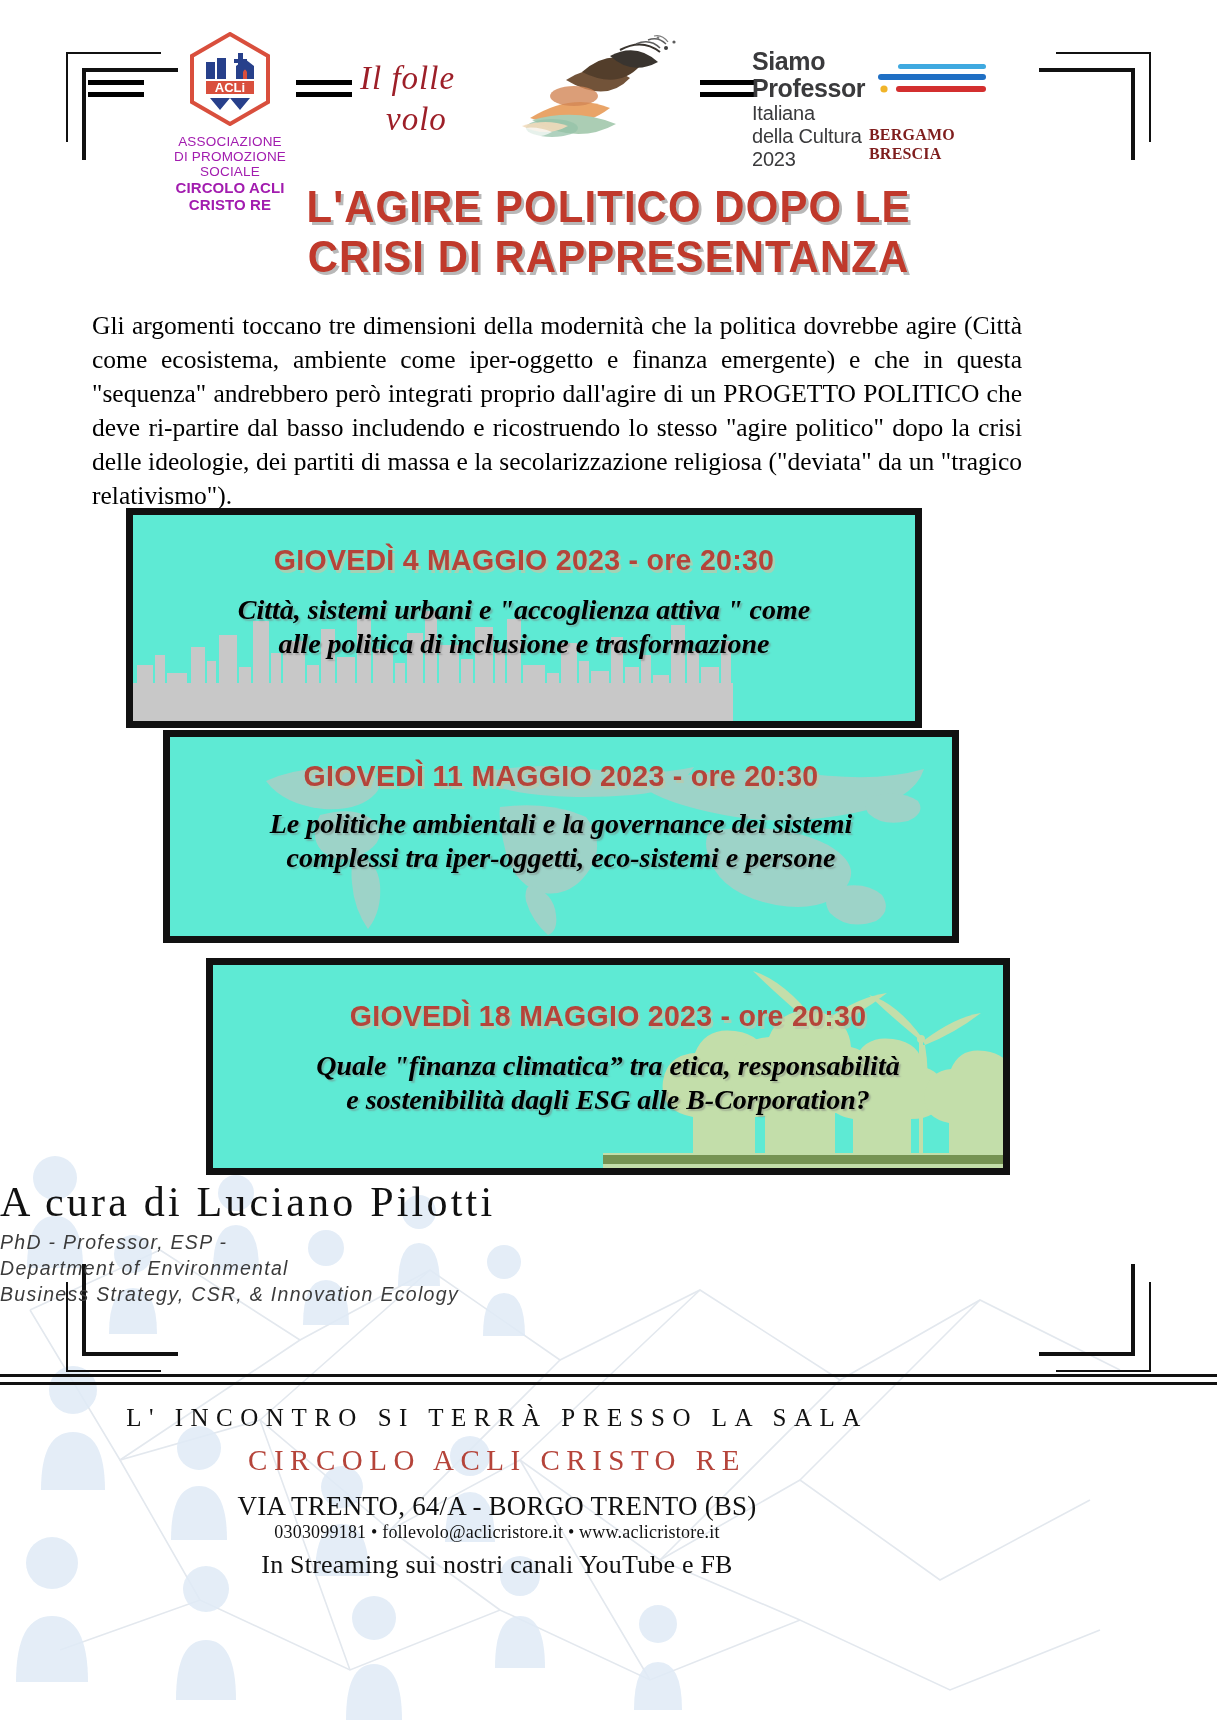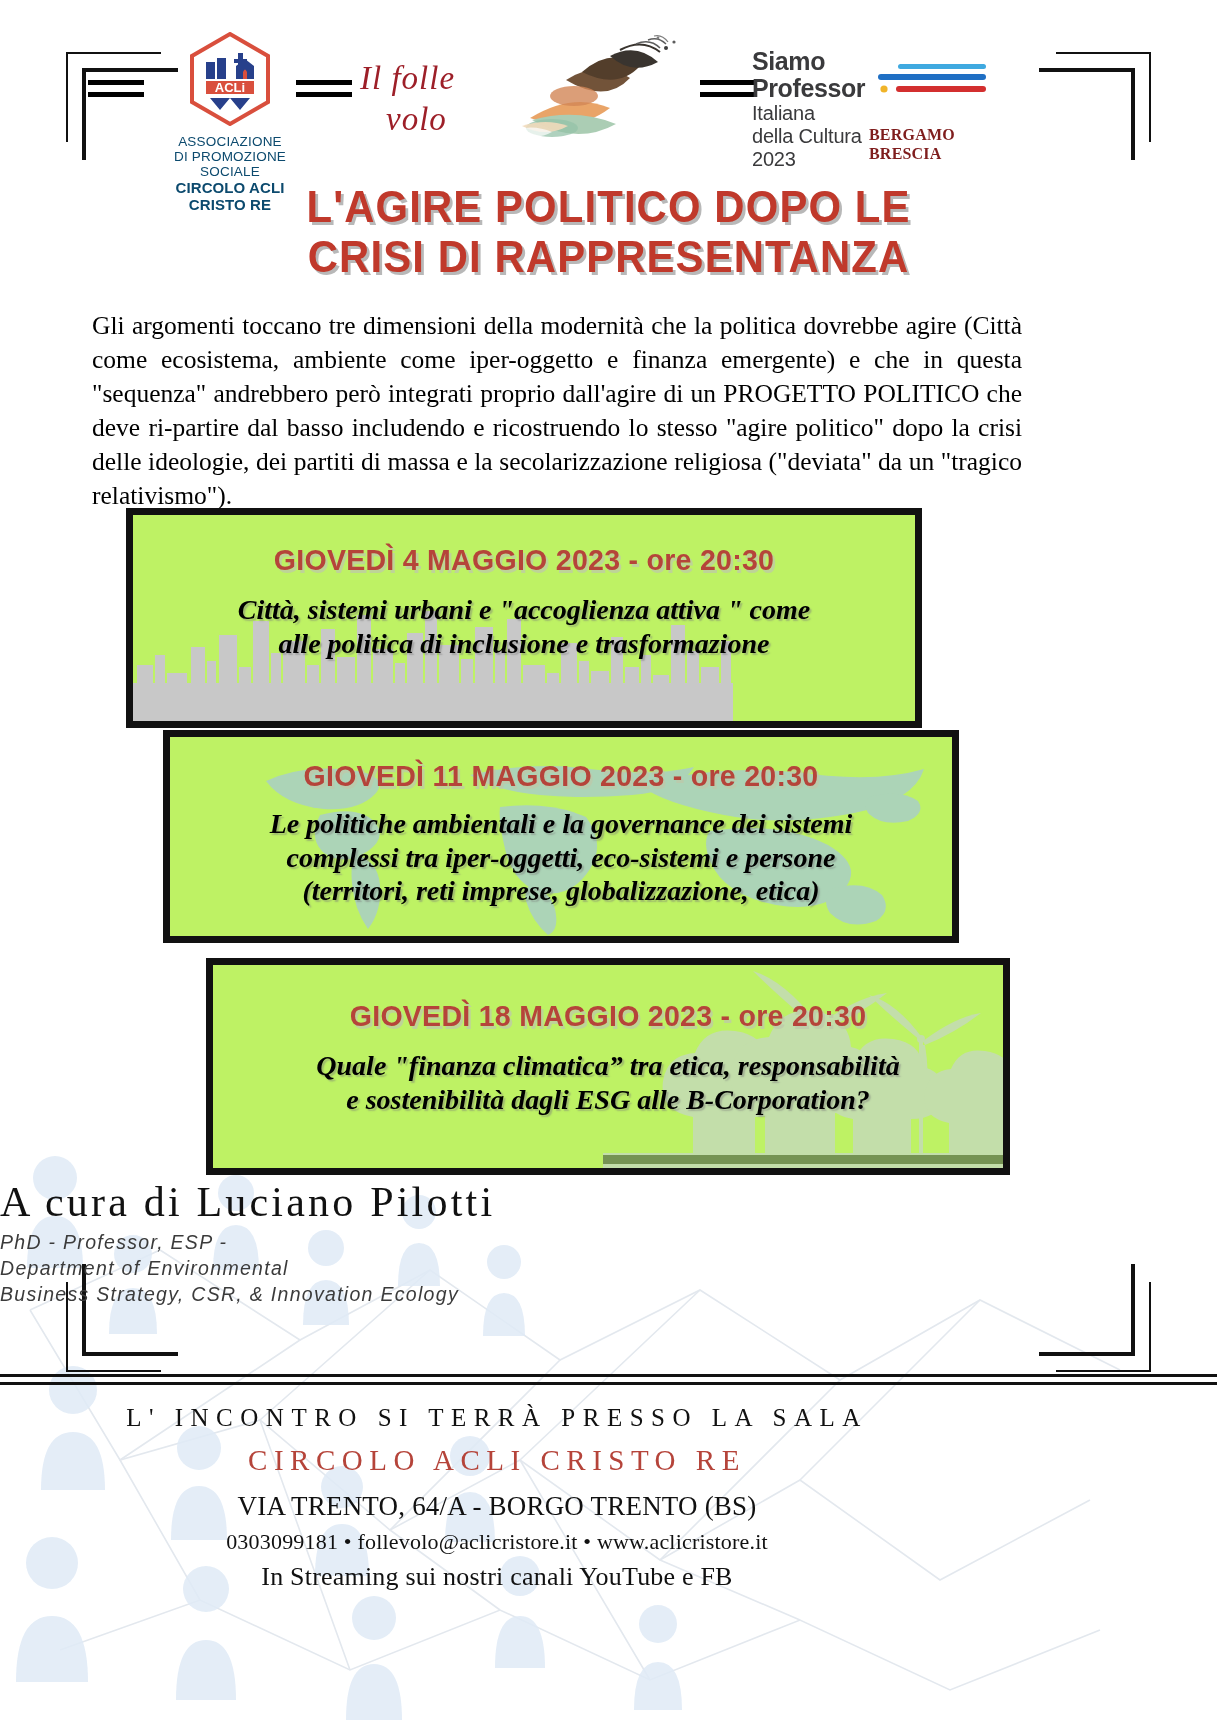--- a/index.html
+++ b/index.html
@@ -14,21 +14,21 @@
   
   .bg-network{position:absolute;left:0;top:1130px;width:1217px;height:592px;z-index:0;pointer-events:none;}
 
   
   .frame{position:absolute;left:66px;top:52px;width:1085px;height:1320px;z-index:2;pointer-events:none;}
 
   
   .header{position:absolute;left:0;top:18px;width:1217px;height:155px;z-index:3;}
   .acli-logo{position:absolute;left:150px;top:14px;width:160px;text-align:center;}
   .acli-hex{width:84px;height:94px;margin:0 auto;position:relative;}
-  .acli-text{font-family:"Liberation Sans",sans-serif;color:#0c4a6e;line-height:1.12;margin-top:4px;}
+  .acli-text{font-family:"Liberation Sans",sans-serif;color:#a21caf;line-height:1.12;margin-top:4px;}
   .acli-t1{font-size:13.5px;letter-spacing:.2px;}
   .acli-t2{font-size:13.5px;letter-spacing:.2px;}
   .acli-t3{font-size:15px;font-weight:bold;letter-spacing:.1px;margin-top:1px;}
 
   .eq{position:absolute;width:56px;height:17px;}
   .eq::before,.eq::after{content:"";position:absolute;left:0;width:56px;height:5px;background:#000;}
   .eq::before{top:0;}
   .eq::after{top:12px;}
 
   .folle{position:absolute;left:360px;top:40px;width:180px;font-family:"Liberation Serif",serif;
@@ -49,21 +49,21 @@
          font-weight:bold;font-size:45px;line-height:1.12;color:#c0392b;
          letter-spacing:1.2px;text-shadow:3px 3px 0 rgba(125,125,125,.55);
          transform:scaleX(.93);transform-origin:center;}
 
   
   .intro{position:absolute;left:92px;top:283px;width:930px;z-index:4;
          font-family:"Liberation Serif",serif;font-size:25.5px;line-height:1.34;
          text-align:justify;color:#000;}
 
   
-  .ev{position:absolute;z-index:4;background:#bef264;border:7px solid #111;overflow:hidden;}
+  .ev{position:absolute;z-index:4;background:#5eead4;border:7px solid #111;overflow:hidden;}
   .ev .bgart{position:absolute;inset:0;z-index:0;}
   .ev .inner{position:relative;z-index:1;text-align:center;}
   .ev-date{font-family:"Liberation Sans Narrow","Liberation Sans",sans-serif;
            font-weight:bold;font-size:30px;color:#b5443a;letter-spacing:.3px;
            text-shadow:2.5px 2.5px 0 rgba(190,200,170,.75);transform:scaleX(.95);}
   .ev-sub{font-family:"Liberation Serif",serif;font-weight:bold;font-style:italic;
           font-size:28px;line-height:1.2;color:#000;text-shadow:2px 2px 1.5px rgba(120,120,120,.45);}
 
   #ev1{left:126px;top:508px;width:782px;height:206px;}
   #ev2{left:163px;top:730px;width:782px;height:199px;}
@@ -79,21 +79,21 @@
   .foot-rule{position:absolute;left:0;top:1374px;width:1217px;height:12px;z-index:3;}
   .foot-rule::before,.foot-rule::after{content:"";position:absolute;left:0;width:1217px;height:3px;background:#111;}
   .foot-rule::before{top:0;}
   .foot-rule::after{top:8px;}
 
   .footer{position:absolute;left:16px;top:1404px;width:962px;text-align:center;z-index:4;
           font-family:"Liberation Serif",serif;color:#111;}
   .f-line1{font-size:25px;letter-spacing:7.5px;}
   .f-line2{font-size:29px;letter-spacing:6.5px;color:#b5443a;margin-top:12px;}
   .f-line3{font-size:27px;margin-top:14px;letter-spacing:.2px;}
-  .f-line4{font-size:22px;margin-top:7px;letter-spacing:.2px;}
+  .f-line4{font-size:18px;letter-spacing:.2px;}
   .f-line5{font-size:26px;margin-top:7px;letter-spacing:.2px;}
 </style>
 </head>
 <body>
 
 <div class="poster">
 
   <svg class="bg-network" viewBox="0 0 1217 592">
     <g stroke="#e3e8ee" stroke-width="1.6" fill="none">
       <path d="M30 180 L160 120 L300 210 L430 140 L560 230 L700 160 L840 250 L980 170 L1120 240"></path>
@@ -321,21 +321,20 @@
         <path d="M470 48 q80 -22 164 -12 q72 10 120 -4 q-10 32 -70 44 q-70 14 -130 2 q-62 -12 -84 -30 z"></path>
         <path d="M540 94 q70 -10 118 14 q34 20 18 42 q-20 26 -70 18 q-52 -10 -66 -44 q-8 -20 0 -30 z"></path>
         <path d="M660 152 q34 -10 52 6 q10 16 -6 26 q-28 10 -46 -8 q-8 -12 0 -24 z"></path>
         <path d="M700 60 q30 -8 48 4 q8 12 -10 20 q-26 6 -40 -8 q-6 -10 2 -16 z"></path>
       </g>
     </svg>
     <div class="inner" style="padding-top:22px;">
       <div class="ev-date">GIOVEDÌ 11 MAGGIO 2023 - ore 20:30</div>
       <div class="ev-sub" style="margin-top:14px;">Le politiche ambientali e la governance dei sistemi</div>
       <div class="ev-sub">complessi tra iper-oggetti, eco-sistemi e persone</div>
-      <div class="ev-sub">(territori, reti imprese, globalizzazione, etica)</div>
     </div>
   </div>
 
   <div class="ev" id="ev3">
     <svg class="bgart" viewBox="0 0 790 203" preserveAspectRatio="none">
       <g fill="#c3deaa">
         <rect x="390" y="188" width="400" height="15"></rect>
         <g>
           <rect x="600" y="60" width="5" height="132"></rect>
           <path d="M602 62 q-40 -34 -62 -56 q32 10 64 52 z"></path>

